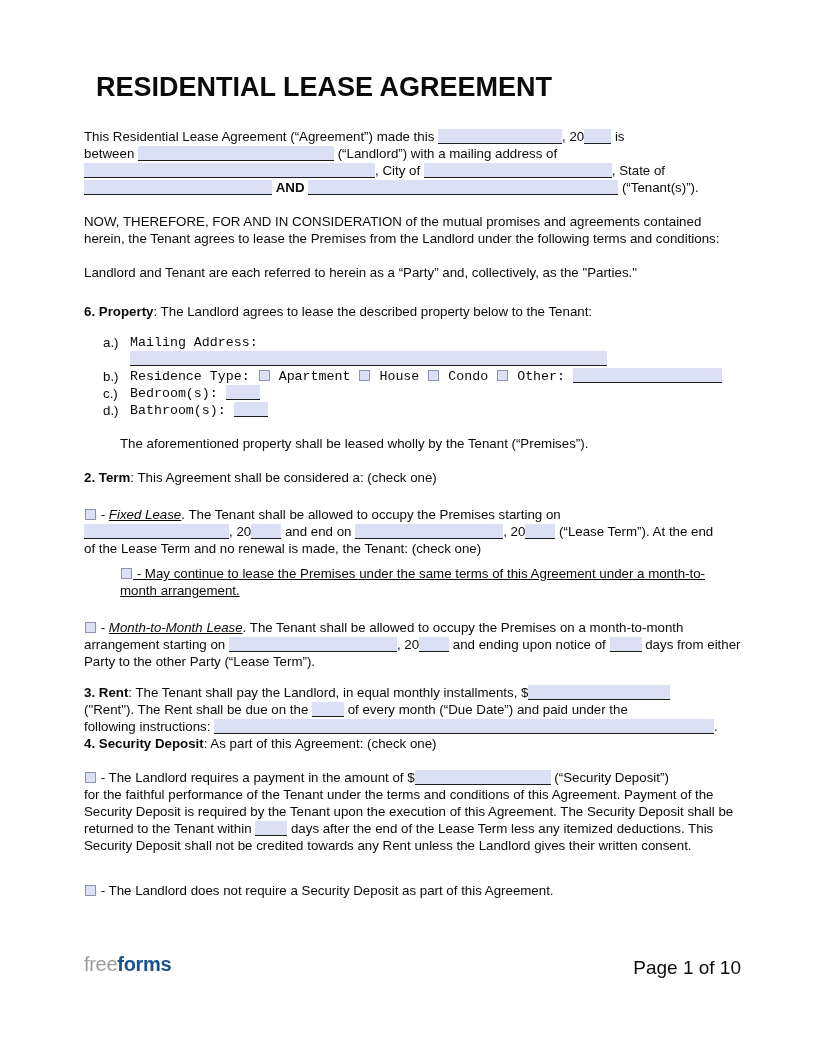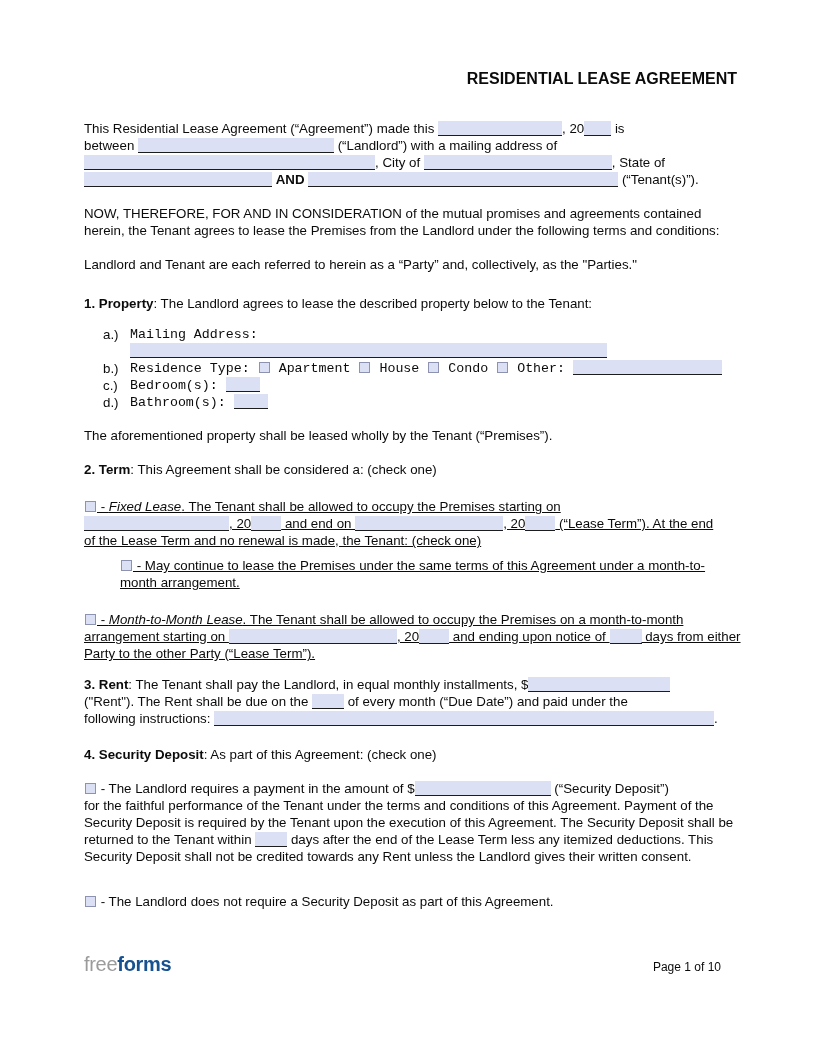--- a/index.html
+++ b/index.html
@@ -9,31 +9,31 @@
     box-sizing:border-box;
     padding:62px 78px 0 84px;
     background:#ffffff;
     font-family:"Liberation Sans","DejaVu Sans",sans-serif;
     font-size:13.3px;
     line-height:17px;
     color:#0b0b0b;
     overflow:hidden;
   }
   .title{
-    font-size:16px;
+    font-size:27px;
     line-height:26px;
     font-weight:bold;
-    text-align:right;
-    margin:4px;
+    text-align:left;
+    margin:12px;
   }
   .para{margin:0;}
   .mt4{margin-top:4px;}  .mt8{margin-top:8px;}
-  .mt14{margin-top:14px;} .mt16{margin-top:16px;}
-  .mt17{margin-top:17px;} .mt19{margin-top:19px;}
-  .mt20{margin-top:20px;text-decoration:underline;} .mt22{margin-top:22px;}
+  .mt14{margin-top:14px;} .mt16{margin-top:16px;margin-left:36px;}
+  .mt17{margin-top:17px;} .mt19{}
+  .mt20{margin-top:20px;} .mt22{margin-top:22px;}
   .mt24{margin-top:28px;}
   .blank{
     display:inline-block;
     background:#dbe0f5;
     border-bottom:1px solid #1c1c1c;
     height:14px;
     vertical-align:-3px;
   }
   .cb{
     display:inline-block;
@@ -44,44 +44,44 @@
     margin:0 1px;
   }
   .iu{font-style:italic;text-decoration:underline;}
   .bld{font-weight:bold;}
   .list-row{display:flex;padding-left:19px;}
   .list-label{flex:none;width:27px;}
   .list-body{flex:1;font-family:Liberation Mono, monospace;}
   .sub-option{padding-left:36px;text-decoration:underline;}
   .footer{
     position:absolute;
-    left:84px;right:98px;top:952px;
+    left:84px;right:78px;top:952px;
     display:flex;
     justify-content:space-between;
     align-items:flex-end;
   }
   .logo{font-size:20px;line-height:24px;letter-spacing:-0.3px;}
   .logo-free{color:#9b9b9b;}
   .logo-forms{color:#17518f;font-weight:bold;}
-  .pageno{font-size:12px;line-height:17px;}
+  .pageno{font-size:19px;line-height:17px;}
 </style>
 </head>
 <body>
 
 <div class="page">
 
   <div class="title">RESIDENTIAL LEASE AGREEMENT</div>
 
   <div class="para mt24">This Residential Lease Agreement (“Agreement”) made this <span class="blank" style="width: 124px;"></span>, 20<span class="blank" style="width: 27px;"></span> is<br>between <span class="blank" style="width: 196px;"></span> (“Landlord”) with a mailing address of<br><span class="blank" style="width: 291px;"></span>, City of <span class="blank" style="width: 188px;"></span>, State of<br><span class="blank" style="width: 188px;"></span> <span class="bld">AND</span> <span class="blank" style="width: 310px;"></span> (“Tenant(s)”).</div>
 
   <div class="para mt17">NOW, THEREFORE, FOR AND IN CONSIDERATION of the mutual promises and agreements contained herein, the Tenant agrees to lease the Premises from the Landlord under the following terms and conditions:</div>
 
   <div class="para mt17">Landlord and Tenant are each referred to herein as a “Party” and, collectively, as the "Parties."</div>
 
-  <div class="para mt22"><span class="bld">1. Property</span>: The Landlord agrees to lease the described property below to the Tenant:</div>
+  <div class="para mt22"><span class="bld">6. Property</span>: The Landlord agrees to lease the described property below to the Tenant:</div>
 
   <div class="mt14">
     <div class="list-row">
       <span class="list-label">a.)</span>
       <span class="list-body">Mailing Address: <span class="blank" style="width: 477px;"></span></span>
     </div>
     <div class="list-row">
       <span class="list-label">b.)</span>
       <span class="list-body">Residence Type: <span class="cb"></span> Apartment <span class="cb"></span> House <span class="cb"></span> Condo <span class="cb"></span> Other: <span class="blank" style="width: 149px;"></span></span>
     </div>

